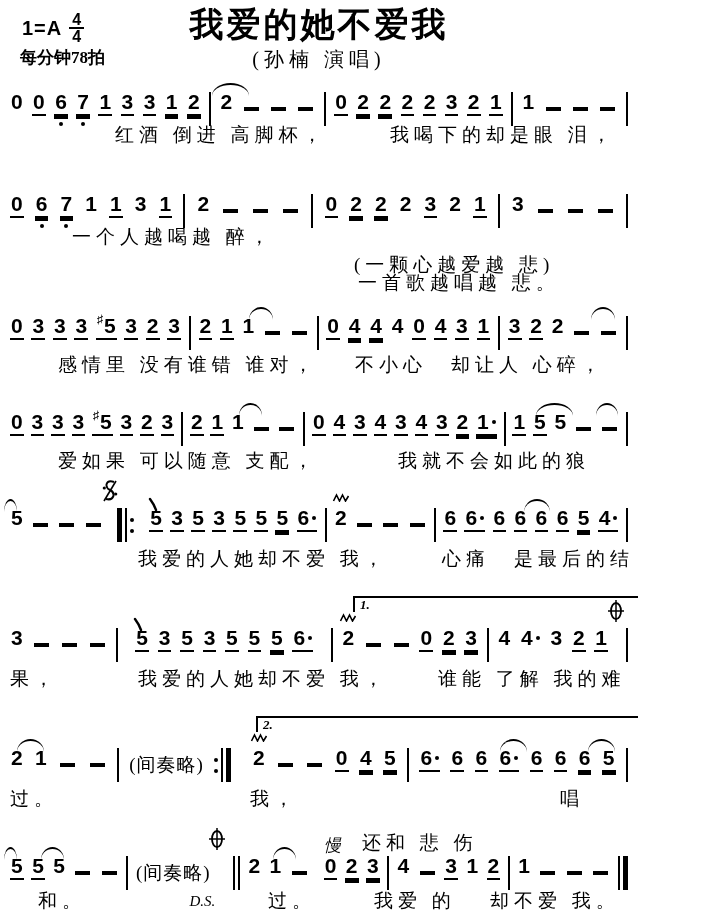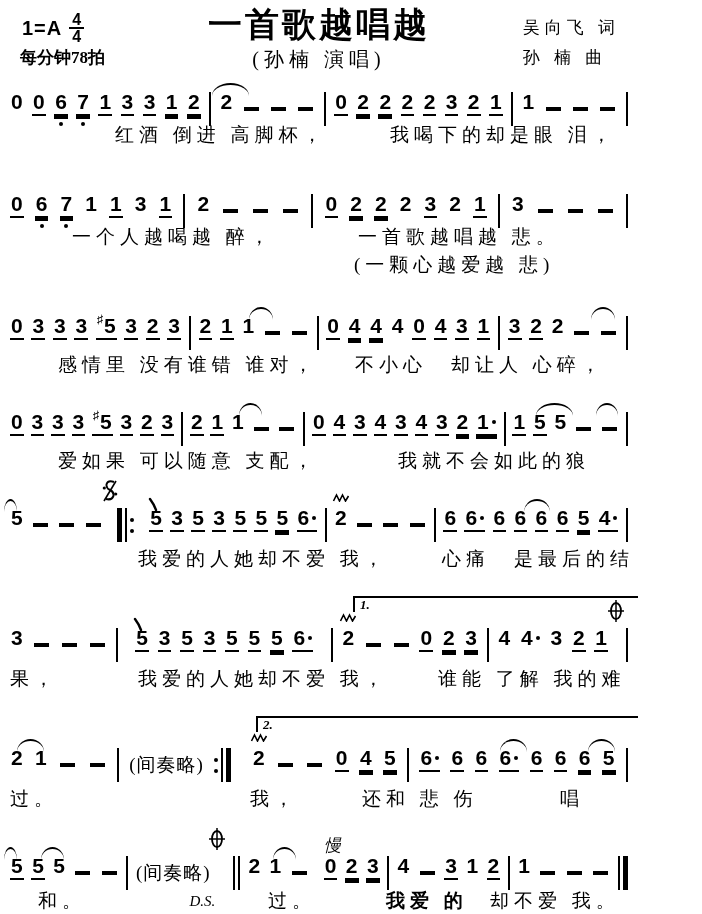--- a/index.html
+++ b/index.html
@@ -57,26 +57,22 @@
 
 <div class="page">
   <div class="keybox">
     <span class="keytxt">1=A</span>
     <span class="frac">
       <span class="num">4</span>
       <span class="den">4</span>
     </span>
   </div>
   <div class="tempo">每分钟78拍</div>
-  <div class="title">一首歌越唱越</div>
+  <div class="title">我爱的她不爱我</div>
   <div class="subtitle">(孙楠 演唱)</div>
-  <div class="credits">
-    <div>吴向飞 词</div>
-    <div>孙 楠 曲</div>
-  </div>
   <div id="score">
       <div class="score-line" style="top: 86px;">
         <span class="tk">
           <span class="d">0</span>
         </span>
         <span class="tk">
           <span class="d u1">0</span>
         </span>
         <span class="tk">
           <span class="d u2">6</span>
@@ -220,21 +216,21 @@
         </span>
         <i class="dash"></i>
         <i class="dash"></i>
         <i class="dash"></i>
         <span class="bargrp">
           <i class="bl"></i>
         </span>
       </div>
       <div class="lyr-row" style="top: 224px;">
         <span class="lyr" style="left: 62px;">一个人越喝越 醉，</span>
-        <span class="lyr" style="left: 348px;">一首歌越唱越 悲。</span>
+        <span class="lyr" style="left: 348px; margin-top: 46px;">一首歌越唱越 悲。</span>
       </div>
       <div class="lyr-row" style="top: 252px;">
         <span class="lyr" style="left: 344px;">(一颗心越爱越 悲)</span>
       </div>
       <div class="score-line" style="top: 310px;">
         <span class="tk">
           <span class="d u1">0</span>
         </span>
         <span class="tk">
           <span class="d u1">3</span>
@@ -689,21 +685,21 @@
         <i class="arc" style="left: 490px; width: 27px;"></i>
         <i class="arc" style="left: 578px; width: 27px;"></i>
         <i class="arc" style="left: 660px; width: 26px;"></i>
         <i class="volta" style="left: 246px; width: 434px;">
           <span>2.</span>
         </i>
       </div>
       <div class="lyr-row" style="top: 786px;">
         <span class="lyr" style="left: 0px;">过。</span>
         <span class="lyr" style="left: 240px;">我，</span>
-        <span class="lyr" style="left: 352px;">还和 悲 伤</span>
+        <span class="lyr" style="left: 352px; margin-top: 44px;">还和 悲 伤</span>
         <span class="lyr" style="left: 550px;">唱</span>
       </div>
       <div class="score-line" style="top: 850px;">
         <span class="tk">
           <span class="d u1">5</span>
         </span>
         <span class="tk">
           <span class="d u1">5</span>
         </span>
         <span class="tk">
@@ -777,17 +773,17 @@
           <i class="bl"></i>
           <i class="blk"></i>
         </span>
         <i class="arc" style="left: -6px; width: 13px;"></i>
         <i class="arc" style="left: 31px; width: 23px;"></i>
         <i class="arc" style="left: 263px; width: 23px;"></i>
       </div>
       <div class="lyr-row" style="top: 888px;">
         <span class="lyr" style="left: 28px;">和。</span>
         <span class="lyr" style="left: 258px;">过。</span>
-        <span class="lyr" style="left: 376px; font-weight: bold;">我爱 的</span>
+        <span class="lyr" style="left: 364px;">我爱 的</span>
         <span class="lyr" style="left: 480px;">却不爱 我。</span>
       </div>
     </div>
 </div>
 
 </body></html>

